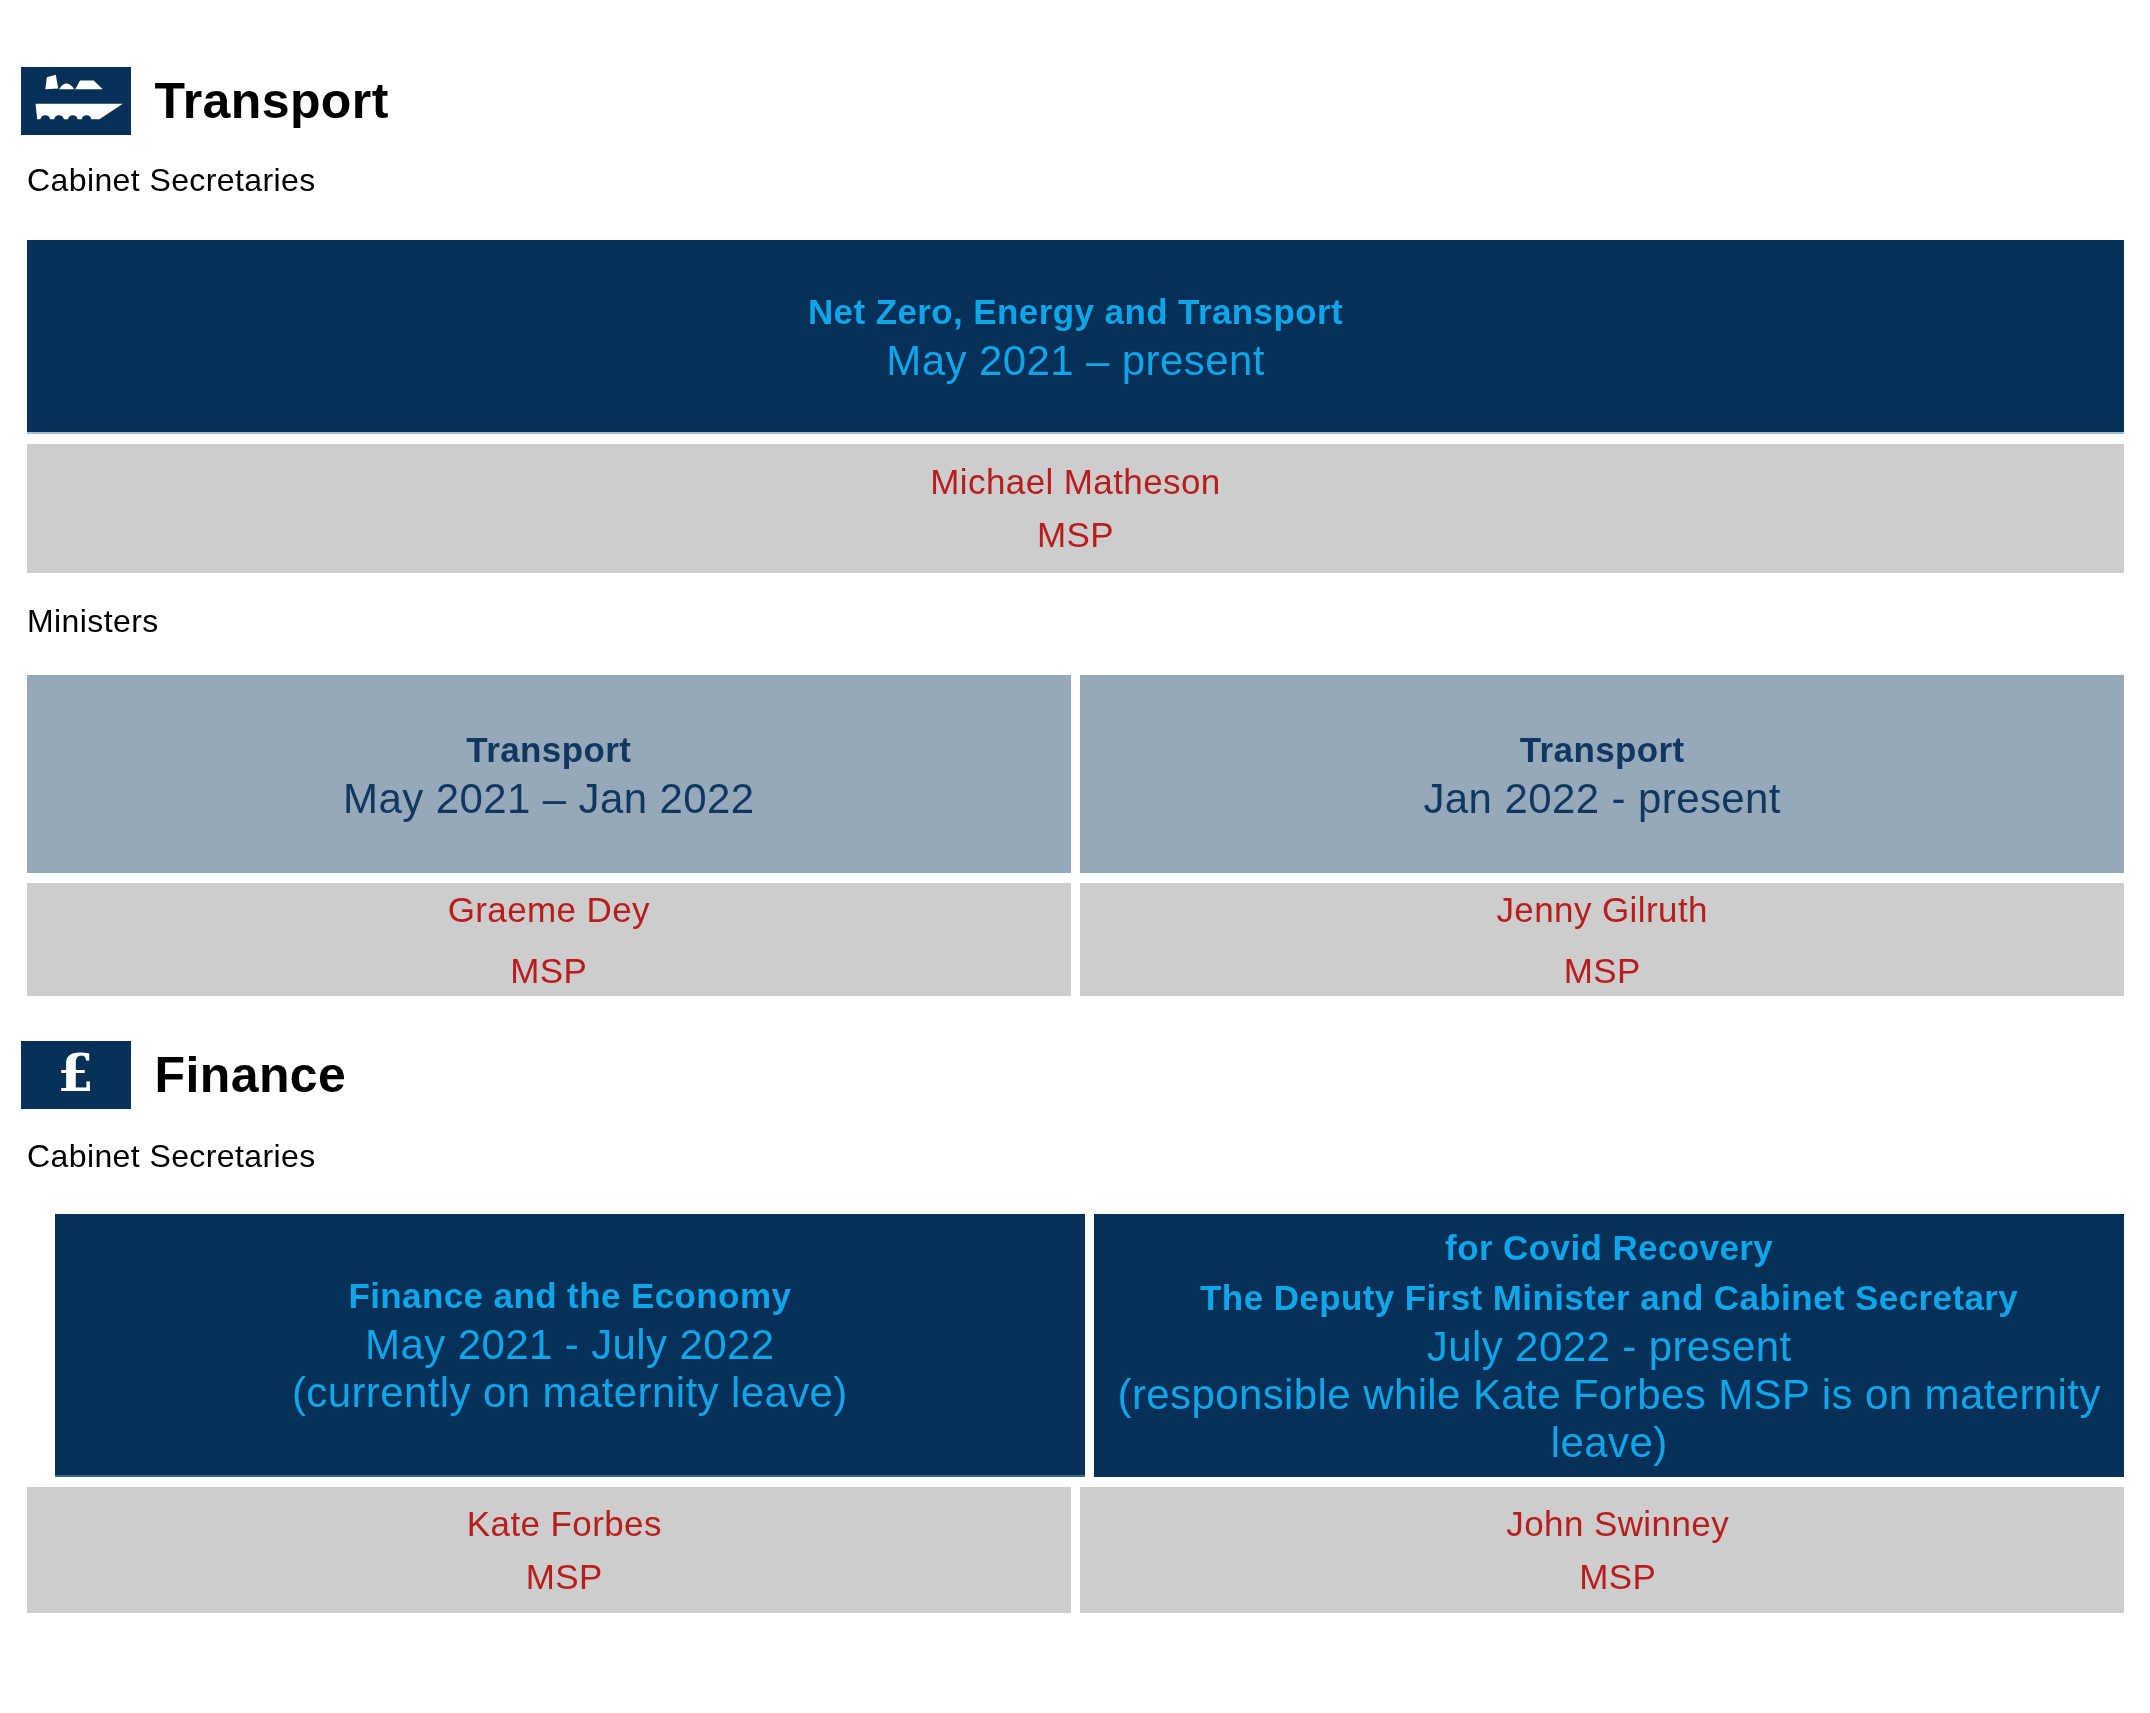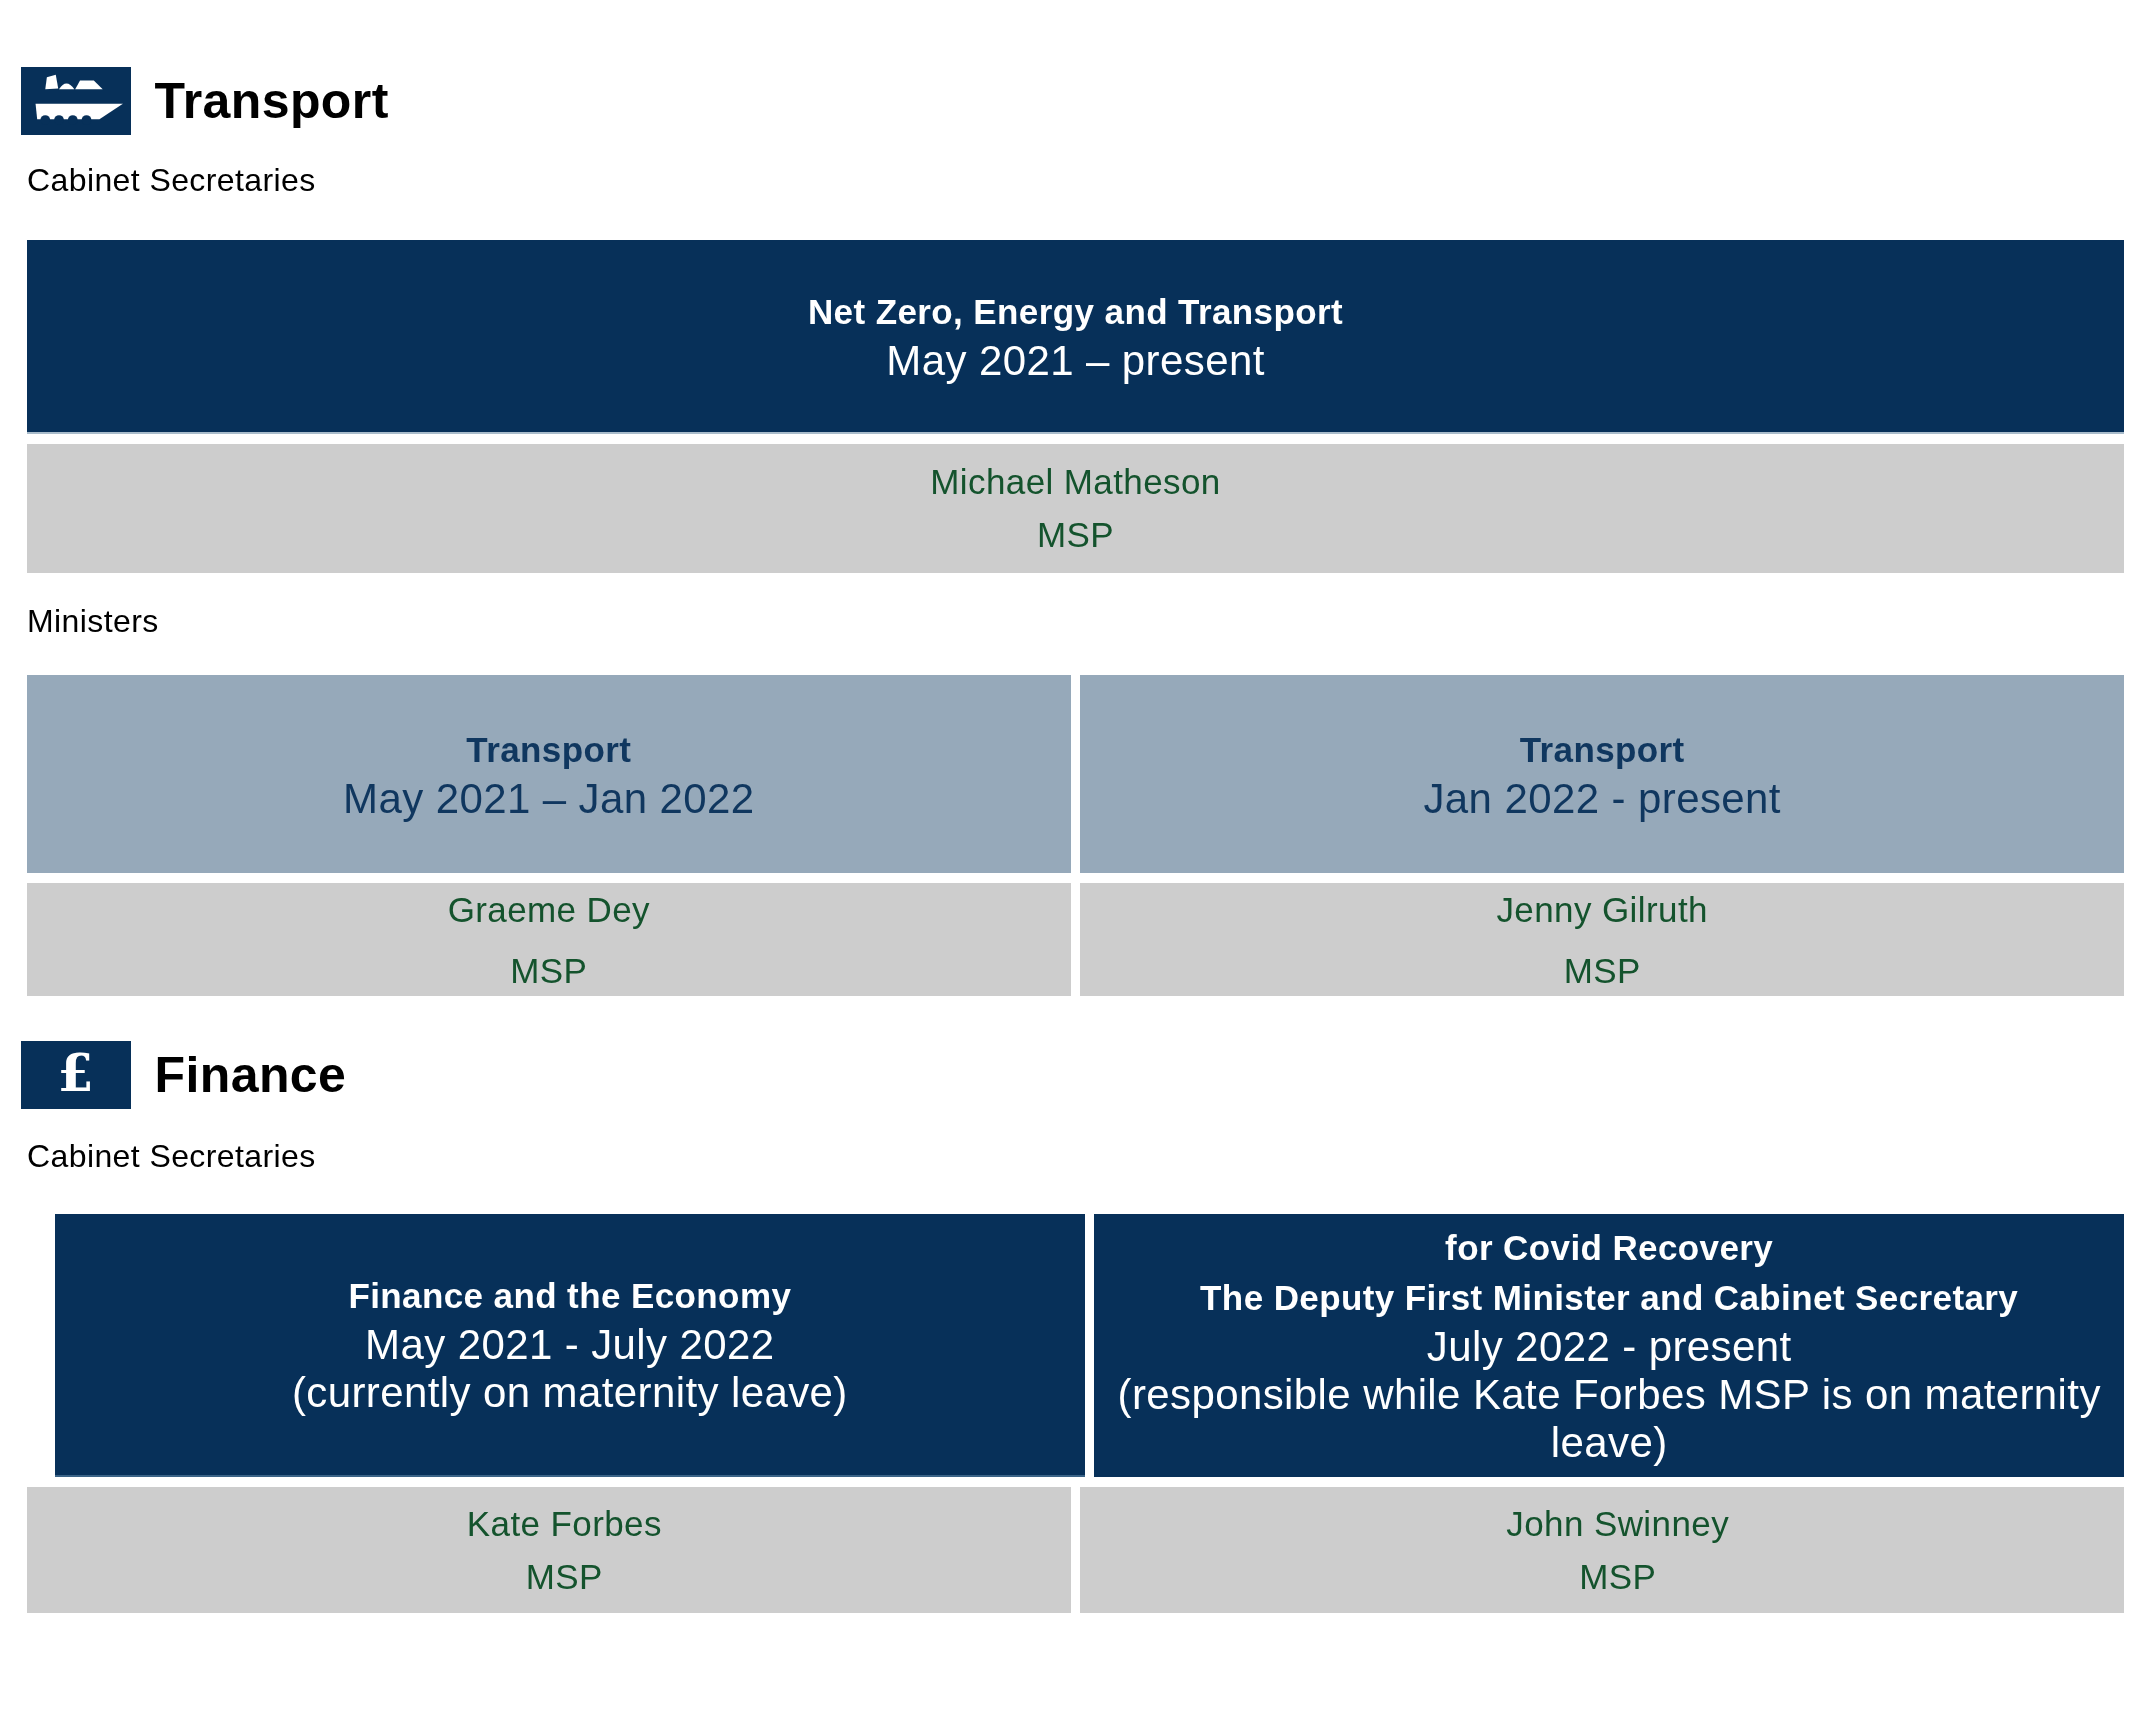--- a/index.html
+++ b/index.html
@@ -83,21 +83,21 @@
     align-items: center;
     justify-content: center;
     text-align: center;
     box-sizing: border-box;
     padding: 0 16px;
   }
   .card-head.steel { background: #96a9ba; height: 198px; }
   .card-head.navy  { background: #073059; height: 263px; }
   .card-head.navy.edge { border-bottom: 2.4px solid #3a6387; }
 
-  .t-white { color: #ffffff; }
+  .t-white { color: #0ea5e9; }
   .t-navy  { color: #10375f; }
 
   .card-title {
     font-size: 35px;
     font-weight: 700;
     line-height: 50px;
     letter-spacing: 0.4px;
   }
   .card-date, .card-note {
     font-size: 42px;
@@ -114,21 +114,21 @@
     text-align: center;
     box-sizing: border-box;
   }
   .person-box.tall   { height: 129px; }
   .person-box.mid    { height: 126px; padding-left: 31px; }
   .person-box.short  { height: 113px; gap: 8px; }
   .person-name, .person-role {
     font-size: 35px;
     font-weight: 400;
     line-height: 53px;
-    color: #14532d;
+    color: #b91c1c;
     letter-spacing: 0.4px;
   }
 </style>
 </head>
 <body>
 
 <div class="page">
 
   <div class="section-header">
     <div class="icon-plate">

